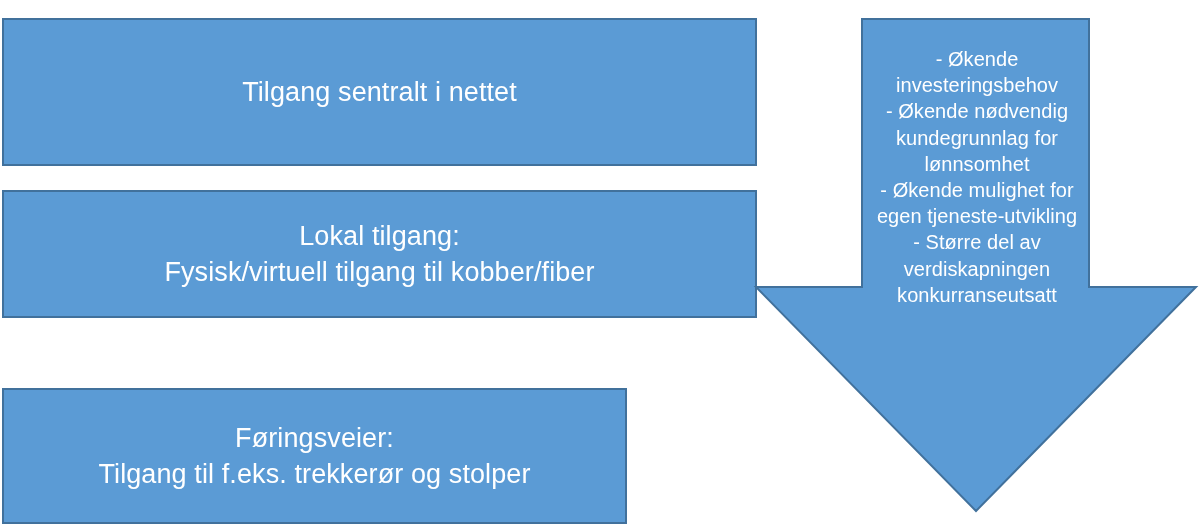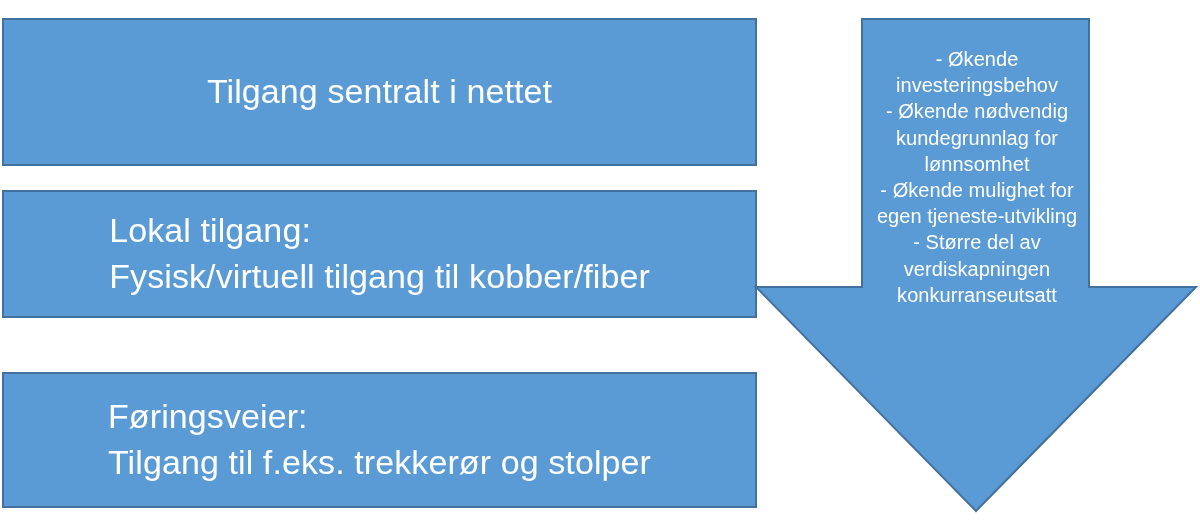--- a/index.html
+++ b/index.html
@@ -24,32 +24,33 @@
 
   
   .box {
     position: absolute;
     box-sizing: border-box;
     background: #5B9BD5;
     border: 2px solid #41719C;
     display: flex;
     align-items: center;
     justify-content: center;
+    text-align: center;
     color: #ffffff;
-    font-size: 34px;
+    font-size: 27px;
     line-height: 1.35;
     font-weight: 400;
     letter-spacing: 0.1px;
     white-space: pre-line;
     padding: 4px 14px;
   }
 
   #box-1 { left: 2px;  top: 18px;  width: 755px; height: 148px; }
   #box-2 { left: 2px;  top: 190px; width: 755px; height: 128px; }
-  #box-3 { left: 2px;  top: 372px; width: 755px; height: 136px; }
+  #box-3 { left: 2px;  top: 388px; width: 625px; height: 136px; }
 
   
   #arrow-wrap {
     position: absolute;
     left: 752px;
     top: 18px;
     width: 448px;
     height: 500px;
   }
   #arrow-svg {

